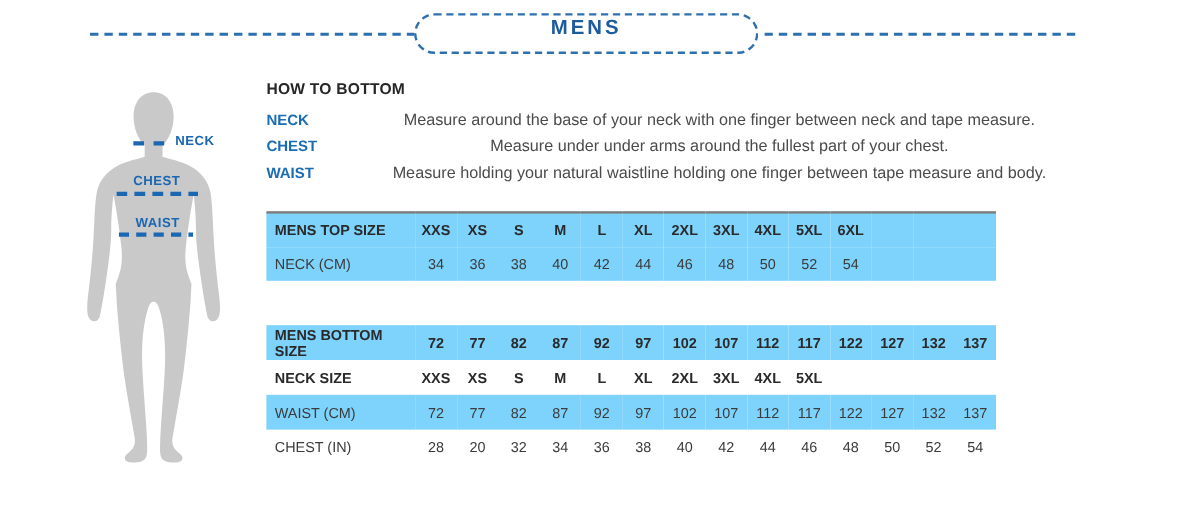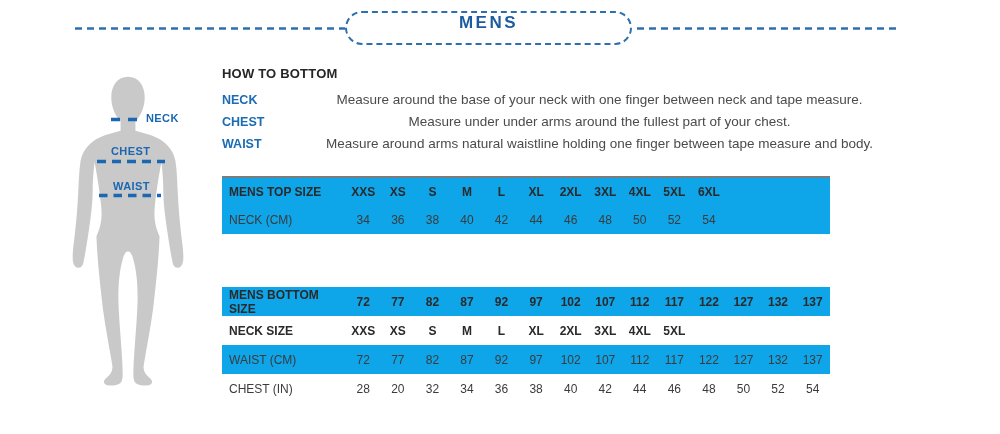--- a/index.html
+++ b/index.html
@@ -30,24 +30,24 @@
   .howto-row{display:grid;grid-template-columns:65px 1fr;line-height:22px;}
   .howto-term{color:#1a6cb4;font-weight:bold;font-size:12.5px;line-height:22px;}
   .howto-desc{color:#4b4b4d;font-size:13.5px;line-height:22px;text-align:center;}
   
   .size-table{
     position:absolute;left:222px;width:608px;border-collapse:collapse;table-layout:fixed;
     font-size:12px;color:#3b3b3c;
   }
   .size-table td{height:28px;text-align:center;padding:0;vertical-align:middle;}
   .size-table td.lbl{text-align:left;padding-left:7px;}
-  .size-table tr.shade{background:#0ea5e9;}
+  .size-table tr.shade{background:#7dd3fc;}
   .size-table tr.bold td{font-weight:bold;color:#2a2a2b;}
   #table-top{top:176px;border-top:2px solid #7c7c7c;}
-  #table-bottom{top:287px;}
+  #table-bottom{top:271px;}
   #table-bottom td{height:29px;}
 </style>
 </head>
 <body>
 
 <div>
   <svg class="dash-line" style="left:75px;top:26px;" width="270" height="5">
     <line x1="0" y1="2.5" x2="270" y2="2.5" stroke="#2e6fae" stroke-width="2.5" stroke-dasharray="7 5"></line>
   </svg>
   <div class="pill">
@@ -130,21 +130,21 @@
   <div class="howto-row">
     <span class="howto-term">NECK</span>
     <span class="howto-desc">Measure around the base of your neck with one finger between neck and tape measure.</span>
   </div>
   <div class="howto-row">
     <span class="howto-term">CHEST</span>
     <span class="howto-desc">Measure under under arms around the fullest part of your chest.</span>
   </div>
   <div class="howto-row">
     <span class="howto-term">WAIST</span>
-    <span class="howto-desc">Measure around arms natural waistline holding one finger between tape measure and body.</span>
+    <span class="howto-desc">Measure holding your natural waistline holding one finger between tape measure and body.</span>
   </div>
 </div>
 
 <table class="size-table" id="table-top">
   <colgroup>
       <col style="width:124px">
     </colgroup>
   <tbody>
       <tr class="shade bold">
         <td class="lbl">MENS TOP SIZE</td>

